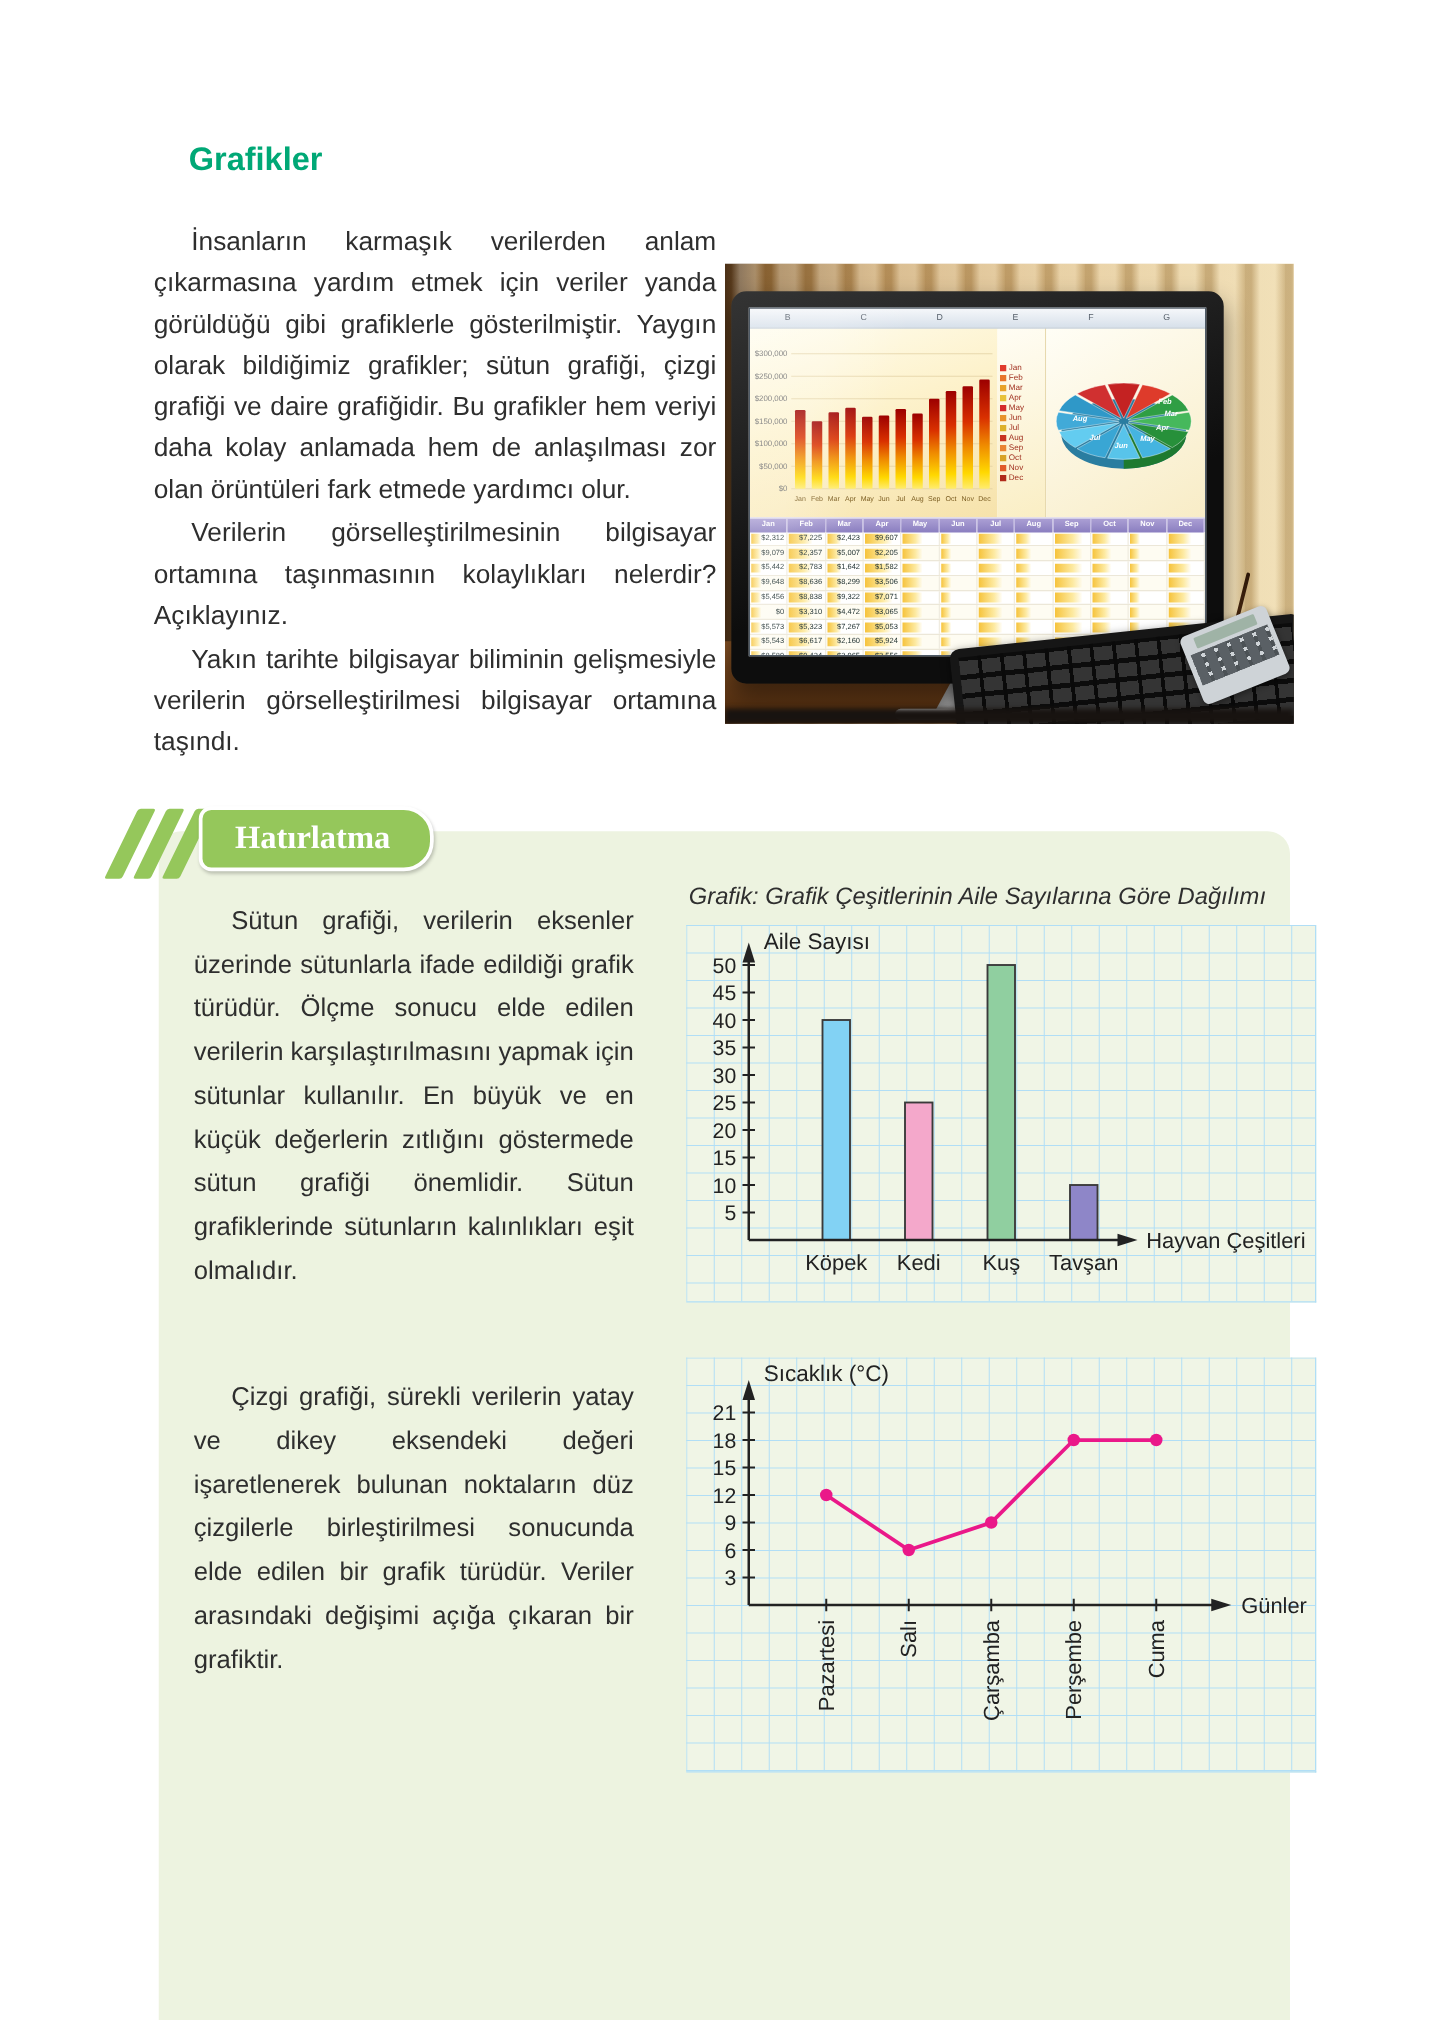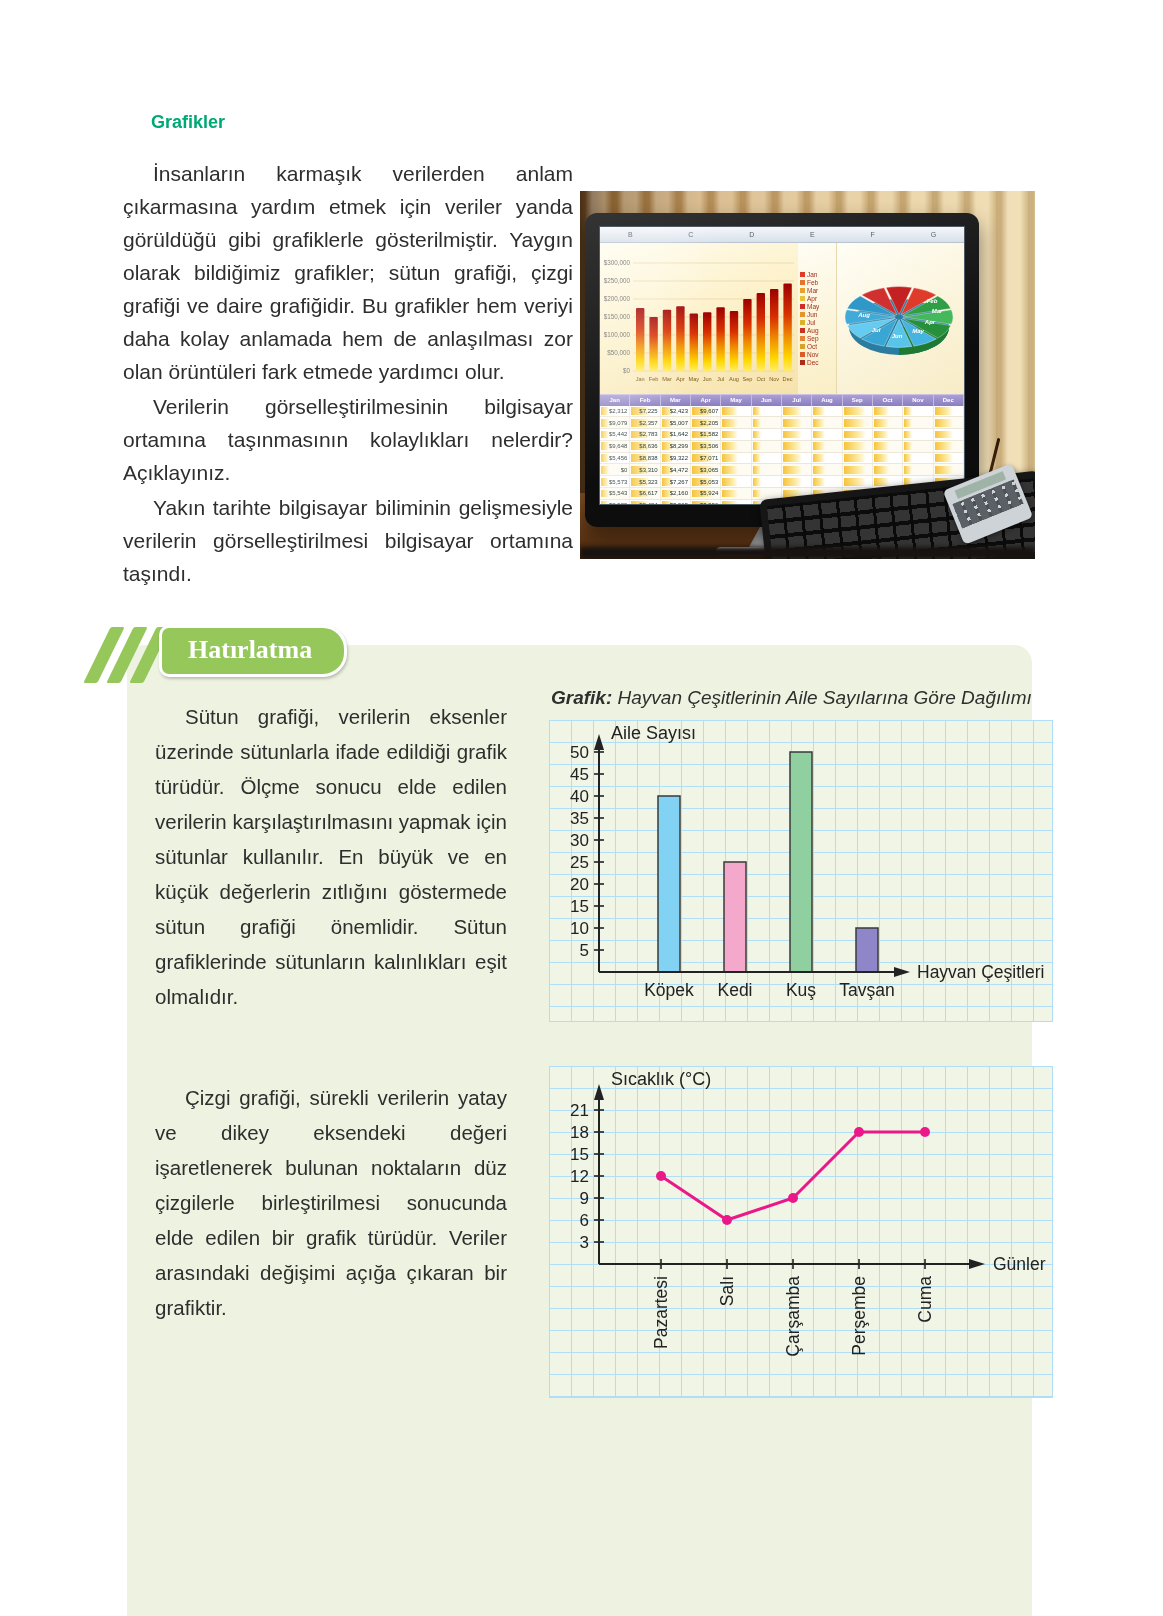--- a/index.html
+++ b/index.html
@@ -1,19 +1,19 @@
 <!DOCTYPE html>
 <html><head>
 <meta charset="utf-8">
 <style>
   html,body{margin:0;padding:0;background:#ffffff;}
   .page{position:relative;width:1163px;height:1616px;background:#ffffff;overflow:hidden;
         font-family:"Liberation Sans",sans-serif;color:#2e2e2e;box-sizing:border-box;
         padding:112px 128px 0 123px;}
-  h1.title{font-size:18px;font-weight:bold;color:#00a876;margin:0 0 24px 28px;}
+  h1.title{font-size:26px;font-weight:bold;color:#00a876;margin:0 0 34px 28px;}
   .intro-row{display:flex;align-items:center;}
   .intro-text{width:450px;}
   .intro-text p{margin:0 0 2px 0;font-size:21px;line-height:33px;text-align:justify;text-indent:30px;}
   
   .photo{position:relative;width:455px;height:368px;margin-left:7px;overflow:hidden;flex:none;
          background:linear-gradient(90deg,#3a2414 0px,#8a6436 26px,#c9a36c 120px,#dfc08a 260px,#ecd7a6 455px);}
   .photo .curtain{position:absolute;inset:0;
          background:repeating-linear-gradient(90deg,rgba(120,80,30,.28) 0 5px,rgba(255,248,230,.30) 12px 24px,rgba(120,80,30,.22) 32px);}
   .photo .desk{position:absolute;left:0;right:0;bottom:0;height:66px;
          background:linear-gradient(#8a5526,#5d3514 70%,#3c2009);}
@@ -71,21 +71,21 @@
   .badge{position:absolute;left:62px;top:0;background:#95c75b;color:#ffffff;
          font-family:"Liberation Serif",serif;font-weight:bold;font-size:26px;
          padding:7px 32px 9px 26px;border-radius:10px 24px 24px 10px;border:3px solid #ffffff;
          box-shadow:1px 2px 3px rgba(0,0,0,.22);white-space:nowrap;}
   .prow{display:flex;gap:32px;}
   .prow + .prow{margin-top:44px;}
   .ptext{width:352px;flex:none;margin:14px 10px 0 14px;font-size:20.5px;line-height:35px;
          text-align:justify;text-indent:30px;}
   .chart-block{flex:1;}
   .gtitle{margin:2px 0 11px 2px;font-size:19px;font-style:italic;}
-  .gtitle .gp{font-weight:bold;}
+  .gtitle .gp{font-weight:normal;}
   .grid{position:relative;width:503px;background-color:#f0f5e6;
         background-image:linear-gradient(to right,#b0def6 1px,transparent 1px),
                          linear-gradient(to bottom,#b0def6 1px,transparent 1px);
         background-size:22px 22px;border-right:1px solid #b0def6;border-bottom:1px solid #b0def6;}
   .grid svg{display:block;}
   .pagenum{text-align:center;font-size:22px;color:#333;margin-top:16px;}
   svg text{font-family:"Liberation Sans",sans-serif;}
 </style>
 </head>
 <body>
@@ -732,21 +732,21 @@
           <i></i>
           <i></i>
           <i></i>
         </div>
       <div class="badge">Hatırlatma</div>
     </div>
 
     <div class="prow">
       <p class="ptext">Sütun grafiği, verilerin eksenler üzerinde sütunlarla ifade edildiği grafik türüdür. Ölçme sonucu elde edilen verilerin karşılaştırılmasını yapmak için sütunlar kullanılır. En büyük ve en küçük değerlerin zıtlığını göstermede sütun grafiği önemlidir. Sütun grafiklerinde sütunların kalınlıkları eşit olmalıdır.</p>
       <div class="chart-block">
-        <p class="gtitle"><span class="gp">Grafik:</span> <span class="gt">Hayvan Çeşitlerinin Aile Sayılarına Göre Dağılımı</span></p>
+        <p class="gtitle"><span class="gp">Grafik:</span> <span class="gt">Grafik Çeşitlerinin Aile Sayılarına Göre Dağılımı</span></p>
         <div class="grid" style="height:301px;">
           <svg id="bar-svg" width="503" height="301" viewBox="0 0 503 301">
               <rect x="109" y="76" width="22" height="176" fill="#82d2f4" stroke="#3a3a3a" stroke-width="1.5"></rect>
               <text x="120" y="276" font-size="17.5" text-anchor="middle" fill="#222">Köpek</text>
               <rect x="175" y="142" width="22" height="110.00000000000001" fill="#f4a8cb" stroke="#3a3a3a" stroke-width="1.5"></rect>
               <text x="186" y="276" font-size="17.5" text-anchor="middle" fill="#222">Kedi</text>
               <rect x="241" y="31.99999999999997" width="22" height="220.00000000000003" fill="#90cfa0" stroke="#3a3a3a" stroke-width="1.5"></rect>
               <text x="252" y="276" font-size="17.5" text-anchor="middle" fill="#222">Kuş</text>
               <rect x="307" y="208" width="22" height="44" fill="#8e86c8" stroke="#3a3a3a" stroke-width="1.5"></rect>
               <text x="318" y="276" font-size="17.5" text-anchor="middle" fill="#222">Tavşan</text>

